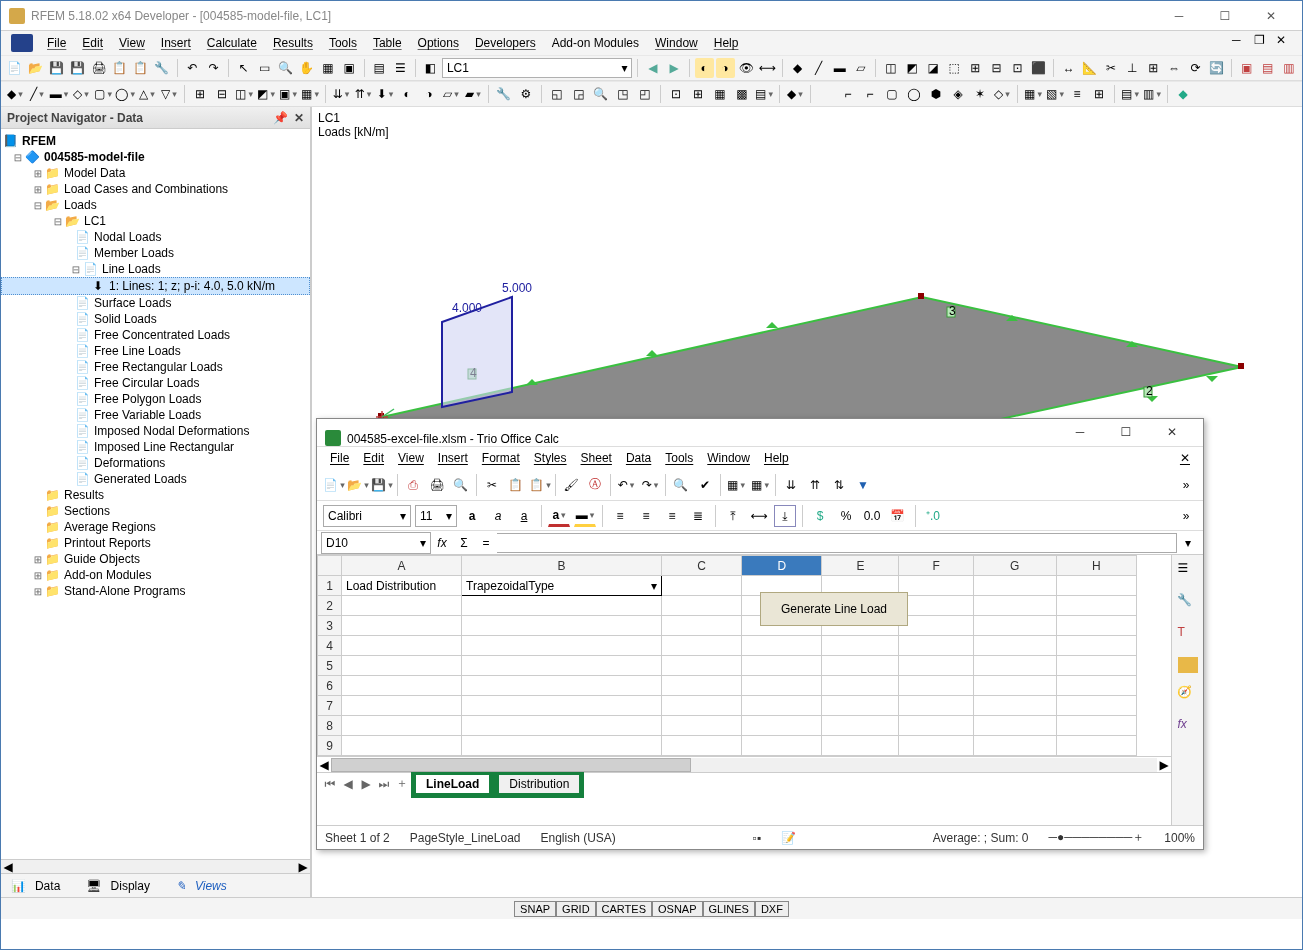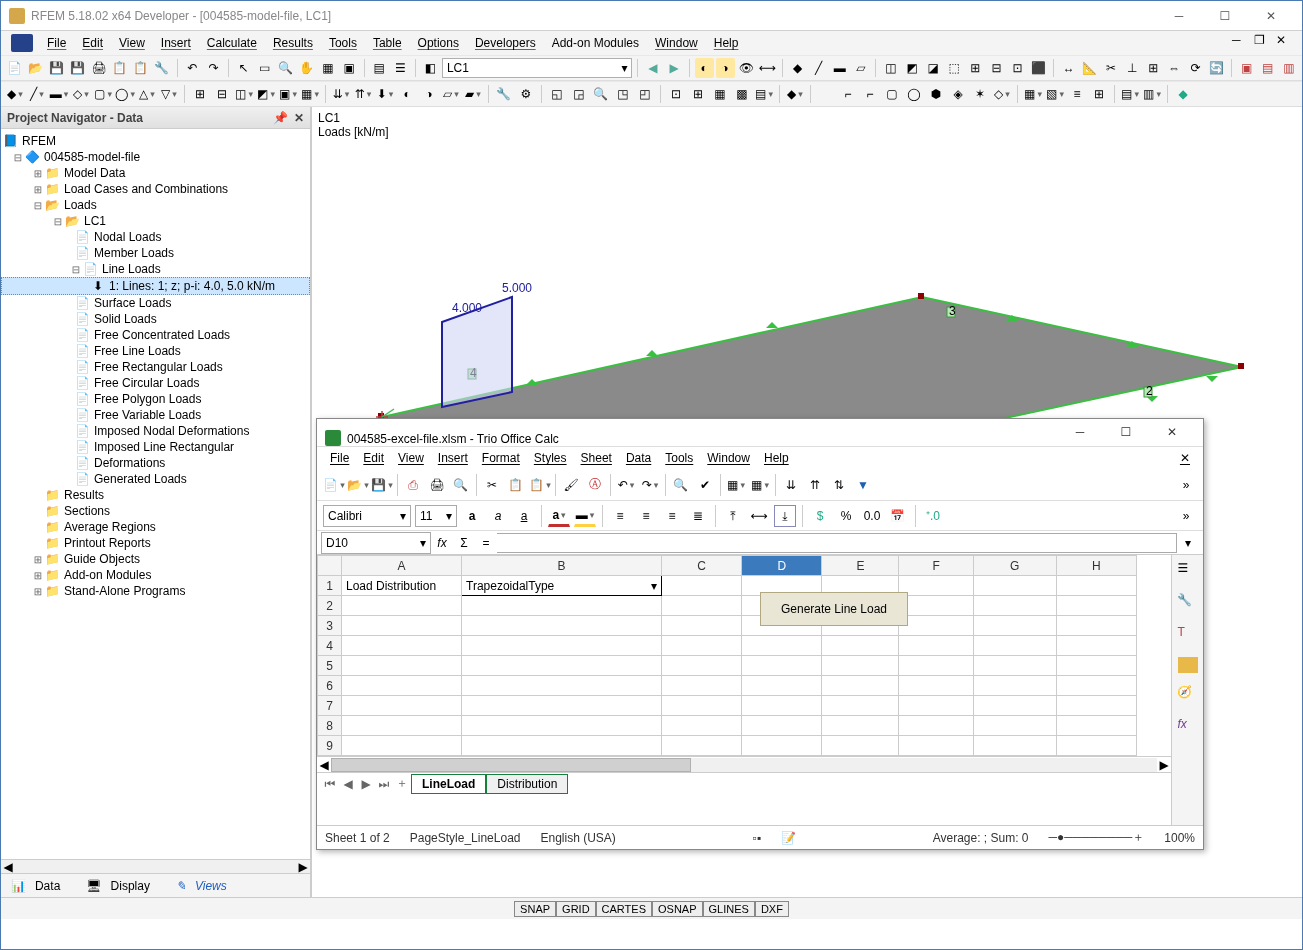--- a/index.html
+++ b/index.html
@@ -20,21 +20,21 @@
 .navigator { width: 310px; background: #fafafa; border-right: 1px solid #ccc; display:flex; flex-direction:column;}
 .nav-title { background: linear-gradient(#f0f0f0,#e0e0e0); height: 22px; padding: 2px 6px; font-weight: bold; border-bottom: 1px solid #ccc; display:flex; align-items:center; color:#444;}
 .nav-title .sp { flex:1; }
 .tree { flex:1; overflow:auto; padding: 4px 0; background:#fff;}
 .tree-node { display:flex; align-items:center; padding: 1px 0; white-space: nowrap; }
 .tree-node .ex { width: 14px; text-align:center; color:#666; font-size:10px;}
 .tree-node .ic { width: 16px; height: 14px; margin-right: 3px; display:inline-flex; align-items:center; justify-content:center;}
 .fold { color:#e0b050; }
 .fold-o { color:#e0b050; }
 .lbl { color:#000; }
-.bold { font-weight: normal; }
+.bold { font-weight: bold; }
 .sel { background:#cde6ff; border:1px dotted #5090d0; }
 .tree-scroll { height:14px; background:#f0f0f0; border-top:1px solid #ccc; display:flex;}
 .nav-tabs { height: 24px; background:#f4f4f4; border-top:1px solid #ccc; display:flex; align-items:center; padding: 0 4px; gap:8px;}
 .nav-tabs span { display:flex; align-items:center; gap:3px; padding:2px 6px; }
 .viewport { flex:1; background:#fff; position:relative; border-left:1px solid #ccc;}
 .vp-label { position:absolute; top:4px; left:6px; color:#000; font-size:12px; line-height:14px;}
 .statusbar { height: 22px; background:#f4f4f4; border-top:1px solid #ccc; display:flex; align-items:center; justify-content:center;}
 .status-btn { border:1px solid #888; padding: 1px 5px; background:#eee; font-size:11px; margin:0 0px;}
 
 .excel { position:absolute; left:316px; top:418px; width:888px; height:432px; background:#fff; border:1px solid #888; box-shadow: 2px 2px 6px rgba(0,0,0,0.3); display:flex; flex-direction:column;}
@@ -58,21 +58,21 @@
 table.grid { border-collapse:collapse; width: 820px;}
 table.grid th, table.grid td { border:1px solid #ccc; height:20px; font-size:12px; padding:0 4px; text-align:left; background:#fff;}
 table.grid th { background:#f4f4f4; text-align:center; font-weight:normal; color:#333;}
 table.grid th.rowh { width:24px; background:#f4f4f4; text-align:center;}
 table.grid th.sel { background:#3a7abd; color:#fff;}
 table.grid th.rhsel { background:#3a7abd; color:#fff;}
 .cell-sel { outline:2px solid #000; outline-offset:-2px;}
 .gen-btn { position:absolute; left:760px; top:592px; width:148px; height:34px; background:#eae6d6; border:1px solid #b0a880; display:flex; align-items:center; justify-content:center; font-size:12px;}
 .sheet-tabs { height:22px; border-top:1px solid #ccc; display:flex; align-items:center; padding:0 4px; gap:0;}
 .sheet-tabs .nav { width:18px; text-align:center; color:#666;}
-.sheet-tabs .tab { padding:2px 10px; border:1px solid #15803d; background:#f0f0f0;}
+.sheet-tabs .tab { padding:2px 10px; border:5px solid #15803d; background:#f0f0f0;}
 .sheet-tabs .tab.active { background:#fff; font-weight:bold;}
 .excel-status { height:24px; border-top:1px solid #ccc; display:flex; align-items:center; padding:0 8px; gap:20px; font-size:12px; color:#333;}
 .excel-status .sp { flex:1;}
 .sidebar { width:32px; background:#f4f4f4; border-left:1px solid #ccc; display:flex; flex-direction:column; align-items:center; padding-top:6px; gap:12px;}
 .sidebar div { width:20px; height:20px; }
 .dd-arrow::after { content:"▾"; margin-left:2px; font-size:9px; color:#666;}
 .sheet-scroll-h { height:16px; border-top:1px solid #ccc; display:flex; align-items:center;}
 .sheet-scroll-h .track { flex:1; height:14px; background:#f0f0f0; position:relative;}
 .sheet-scroll-h .thumb { position:absolute; left:0; width:360px; height:14px; background:#d0d0d0; border:1px solid #b0b0b0;}
 </style>

